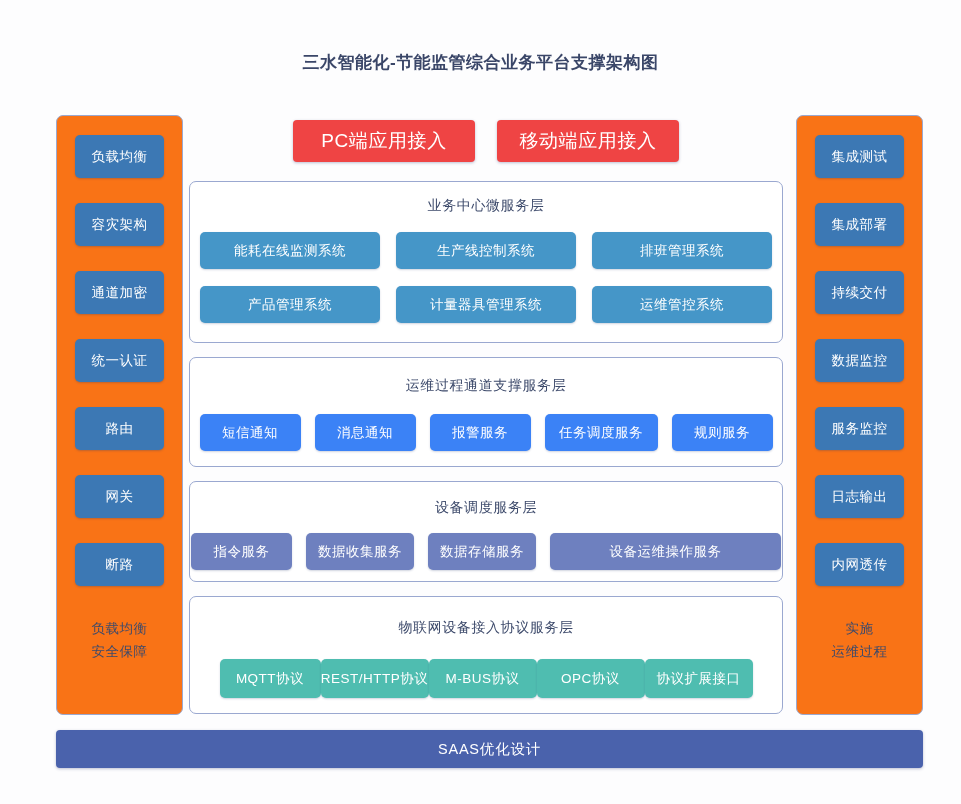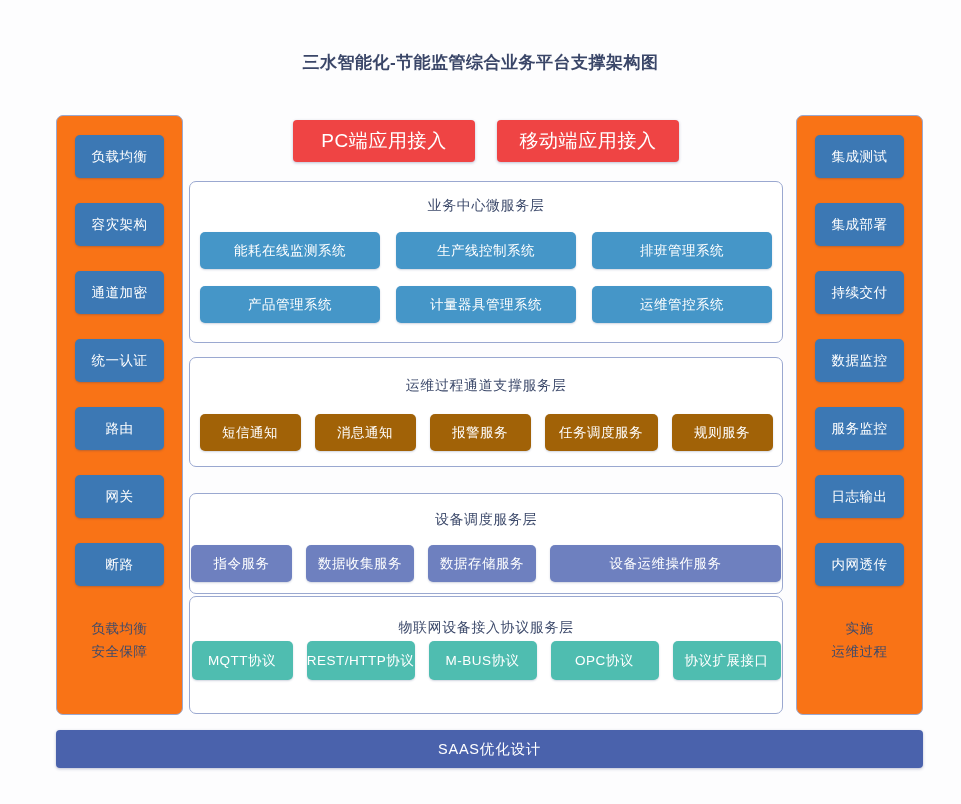--- a/index.html
+++ b/index.html
@@ -139,30 +139,30 @@
   }
 
   
   #layer-business { top: 181px; height: 162px; padding-top: 15px; }
   #layer-business .layer-row { gap: 16px; margin-top: 17px; }
   #layer-business .node { width: 180px; background: #4596c8; }
 
   
   #layer-ops { top: 357px; height: 110px; padding-top: 19px; font-family: Liberation Mono, monospace; }
   #layer-ops .layer-row { gap: 14px; margin-top: 19px; }
-  #layer-ops .node { background: #a16207; }
-
-  
-  #layer-device { top: 493px; height: 101px; padding-top: 17px; }
+  #layer-ops .node { background: #3b82f6; }
+
+  
+  #layer-device { top: 481px; height: 101px; padding-top: 17px; }
   #layer-device .layer-row { gap: 14px; margin-top: 16px; }
   #layer-device .node { background: #6e80bf; }
 
   
   #layer-protocol { top: 596px; height: 118px; padding-top: 22px; }
-  #layer-protocol .layer-row { gap: 14px; margin-top: 4px; }
+  #layer-protocol .layer-row { margin-top: 22px; }
   #layer-protocol .node { background: #4fbdb0; height: 39px; }
 
   
   .bottom-bar {
     position: absolute;
     left: 56px;
     top: 730px;
     width: 867px;
     height: 38px;
     background: #4a62ac;

